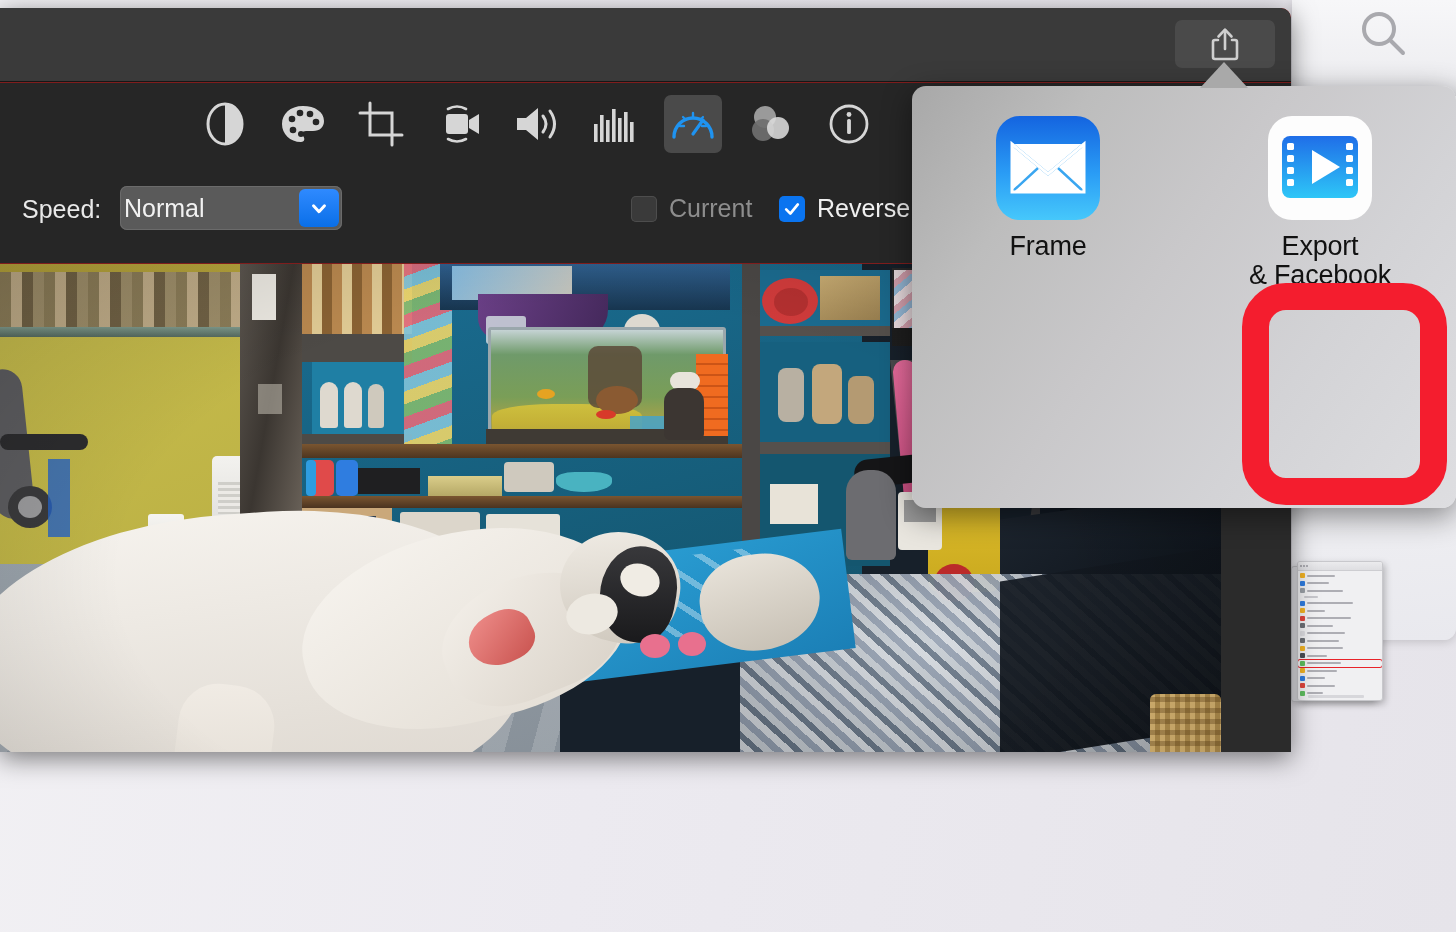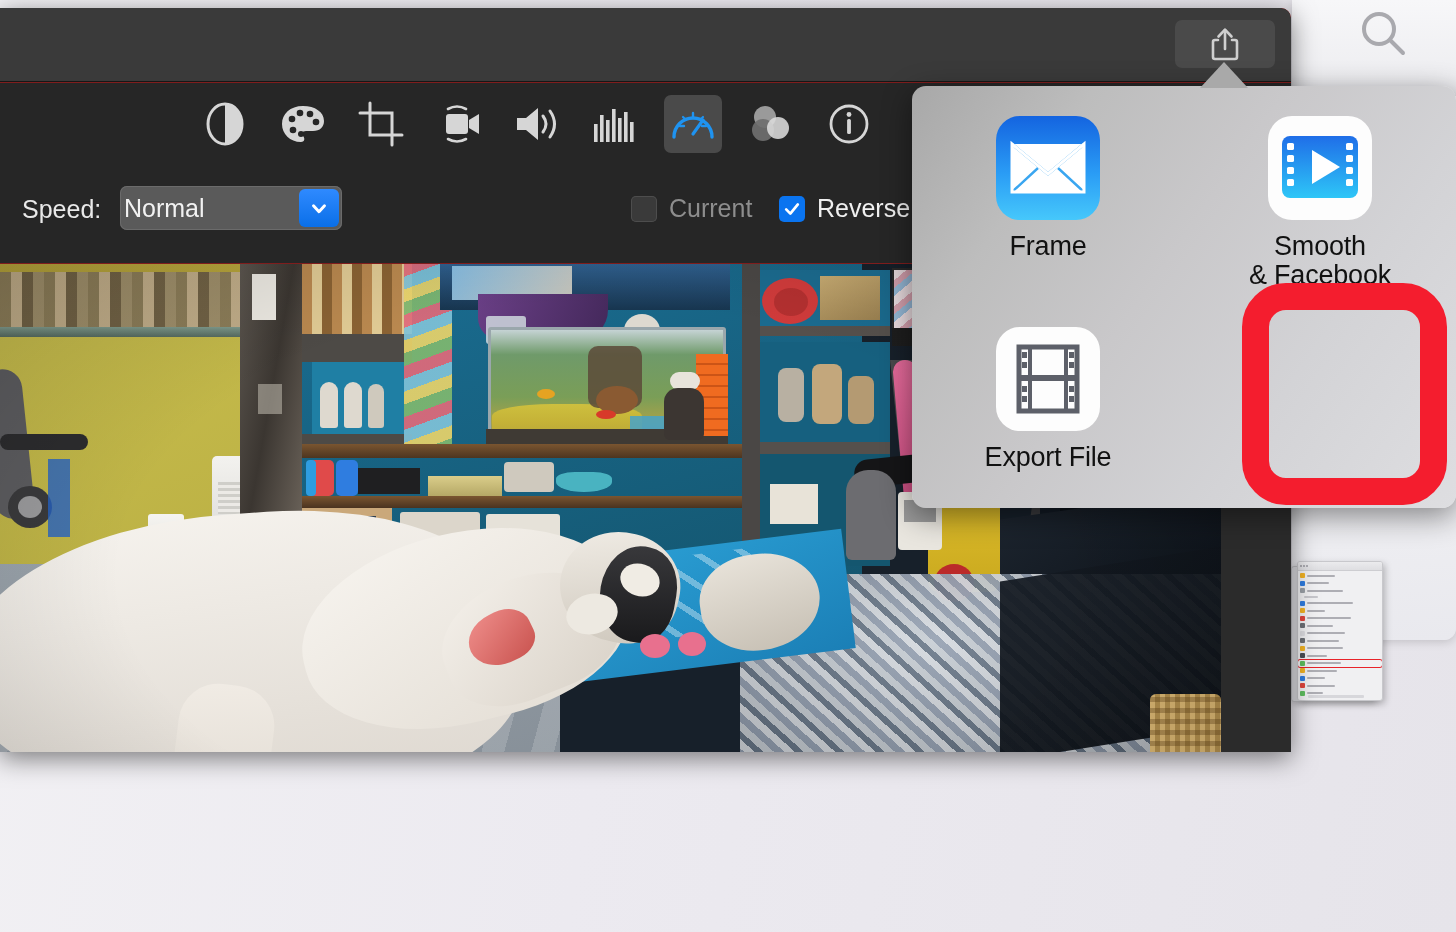--- a/index.html
+++ b/index.html
@@ -653,45 +653,23 @@
             <rect x="21" y="65" width="7" height="7" rx="1.6"></rect>
             <rect x="80" y="29" width="7" height="7" rx="1.6"></rect>
             <rect x="80" y="41" width="7" height="7" rx="1.6"></rect>
             <rect x="80" y="53" width="7" height="7" rx="1.6"></rect>
             <rect x="80" y="65" width="7" height="7" rx="1.6"></rect>
           </g>
           <path d="M46 36 L74 53 L46 70 Z" fill="#ffffff"></path>
         </svg>
       </div>
       <div class="share-label">
-        <span>Smooth</span><br>
+        <span>Export</span><br>
         <span>&amp; Facebook</span>
       </div>
     </div>
 
 
-    <div class="share-item">
-      <div class="share-icon-box">
-        <svg viewBox="0 0 108 108" width="108" height="108">
-          <rect x="2" y="2" width="104" height="104" rx="24" fill="#fdfdfd"></rect>
-          <rect x="25" y="22" width="58" height="64" fill="none" stroke="#5d6069" stroke-width="5"></rect>
-          <rect x="25" y="50" width="58" height="6" fill="#5d6069"></rect>
-          <rect x="25" y="22" width="11" height="64" fill="none" stroke="#5d6069" stroke-width="4"></rect>
-          <rect x="72" y="22" width="11" height="64" fill="none" stroke="#5d6069" stroke-width="4"></rect>
-          <g fill="#5d6069">
-            <rect x="28" y="27" width="5" height="6"></rect>
-            <rect x="28" y="37" width="5" height="6"></rect>
-            <rect x="28" y="61" width="5" height="6"></rect>
-            <rect x="28" y="71" width="5" height="6"></rect>
-            <rect x="75" y="27" width="5" height="6"></rect>
-            <rect x="75" y="37" width="5" height="6"></rect>
-            <rect x="75" y="61" width="5" height="6"></rect>
-            <rect x="75" y="71" width="5" height="6"></rect>
-          </g>
-        </svg>
-      </div>
-      <div class="share-label">Export File</div>
-    </div>
 
   </div>
 </div>
 
 <div id="highlight-ring"></div>
 
 </body></html>

